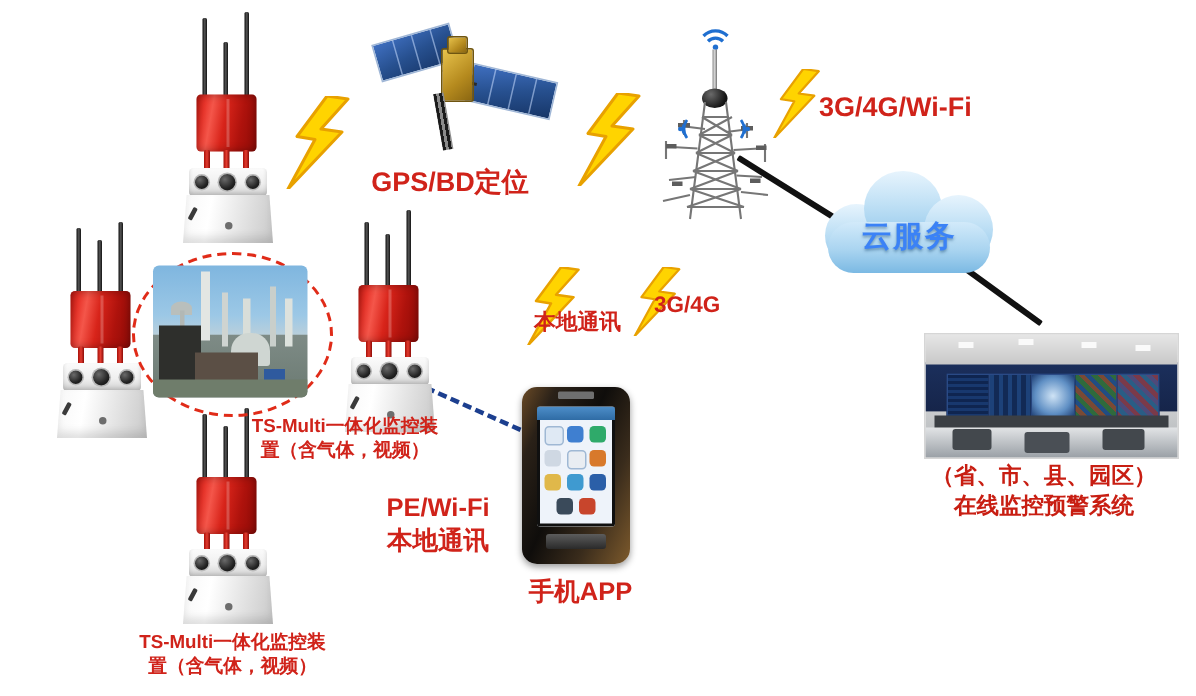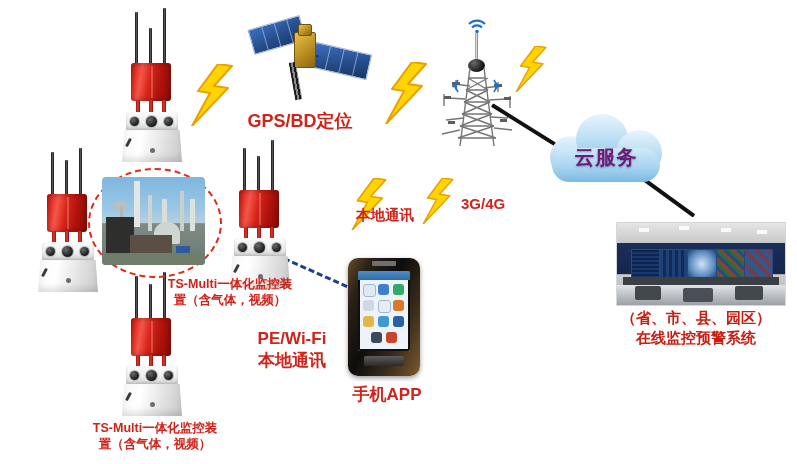--- a/index.html
+++ b/index.html
@@ -44,21 +44,21 @@
   .twr-lattice{position:absolute;}
   .twr-mast{position:absolute;background:linear-gradient(to right,#8d8d8d,#d9d9d9,#6e6e6e);}
   .twr-ball{position:absolute;border-radius:50%;background:radial-gradient(circle at 35% 30%,#6a6a6a,#141414 70%);}
 
   
   .cloud{position:absolute;}
   .cl-part{position:absolute;border-radius:50%;
      background:linear-gradient(to bottom,#e7f4fd 0%,#bfe0f5 45%,#8cc4ea 100%);}
   .cl-base{position:absolute;border-radius:40px;
      background:linear-gradient(to bottom,#d2eafa 0%,#a9d4f0 55%,#7bb9e3 100%);}
-  .cloud-txt{position:absolute;color:#701a75;font-weight:bold;letter-spacing:1px;
+  .cloud-txt{position:absolute;color:#3b82f6;font-weight:bold;letter-spacing:1px;
      text-shadow:0 1px 2px rgba(40,90,130,.55);}
 
   
   .photo{position:absolute;overflow:hidden;background:#223;}
   .dashed-circle{position:absolute;border:2px dashed #e02b18;border-radius:50%;}
 
   
   .tablet{position:absolute;border-radius:10px;
      background:linear-gradient(115deg,#6a4a26,#2a2118 18%,#0f0d0b 45%,#3a2c1c 72%,#7d5a2c);
      box-shadow:0 2px 5px rgba(0,0,0,.4);}
@@ -234,23 +234,24 @@
       <path d="M14 2 A10 10 0 0 0 14 14" stroke="#1f6fd0" stroke-width="1.8" fill="none"></path>
       <path d="M12 5 A6.5 6.5 0 0 0 12 11" stroke="#1f6fd0" stroke-width="1.8" fill="none"></path>
       <circle cx="9.5" cy="8" r="1.5" fill="#1f6fd0"></circle>
     </svg>
     <svg style="position:absolute;left:64px;top:60px;width:16px;height:16px;" viewBox="0 0 16 16">
       <path d="M2 2 A10 10 0 0 1 2 14" stroke="#1f6fd0" stroke-width="1.8" fill="none"></path>
       <path d="M4 5 A6.5 6.5 0 0 1 4 11" stroke="#1f6fd0" stroke-width="1.8" fill="none"></path>
       <circle cx="6.5" cy="8" r="1.5" fill="#1f6fd0"></circle>
     </svg>
   </div>
+  <div class="lbl" style="left:546px;top:60px;width:160px;font-size:18px;text-align:left;">3G/4G/Wi-Fi</div>
 
   <div class="lbl" style="left:340px;top:206px;width:90px;font-size:14.5px;">本地通讯</div>
-  <div class="lbl" style="left:436px;top:194px;width:70px;font-size:15px;text-align:left;margin-left:25px;">3G/4G</div>
+  <div class="lbl" style="left:436px;top:194px;width:70px;font-size:15px;text-align:left;">3G/4G</div>
 
   <div class="cloud" style="left:546px;top:112px;width:120px;height:76px;">
     <div class="cl-part" style="left:4px;top:24px;width:42px;height:42px;"></div>
     <div class="cl-part" style="left:30px;top:2px;width:52px;height:50px;"></div>
     <div class="cl-part" style="left:70px;top:18px;width:46px;height:46px;"></div>
     <div class="cl-base" style="left:6px;top:36px;width:108px;height:34px;"></div>
     <div class="cloud-txt" style="left:0;top:32px;width:120px;text-align:center;font-size:20px;">云服务</div>
   </div>
 
   <div class="photo" style="left:616px;top:222px;width:168px;height:82px;border:1px solid #d6d6d6;

